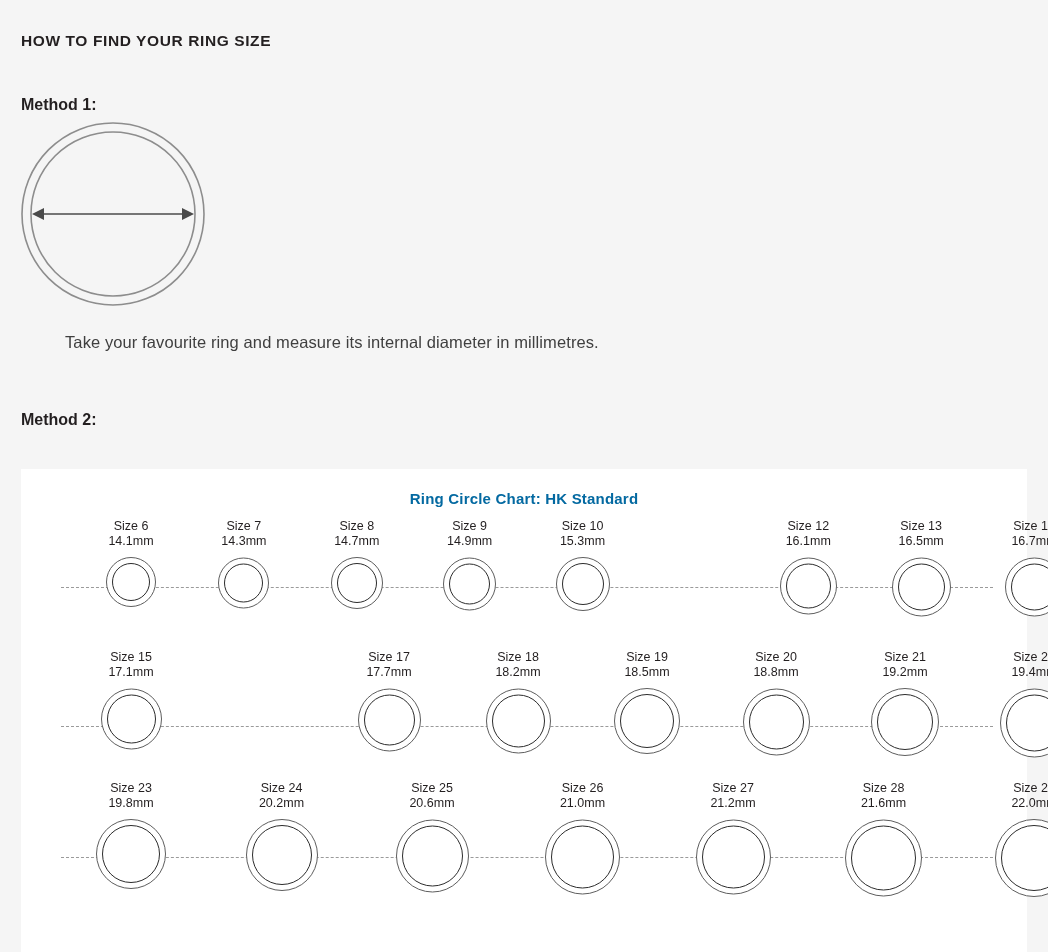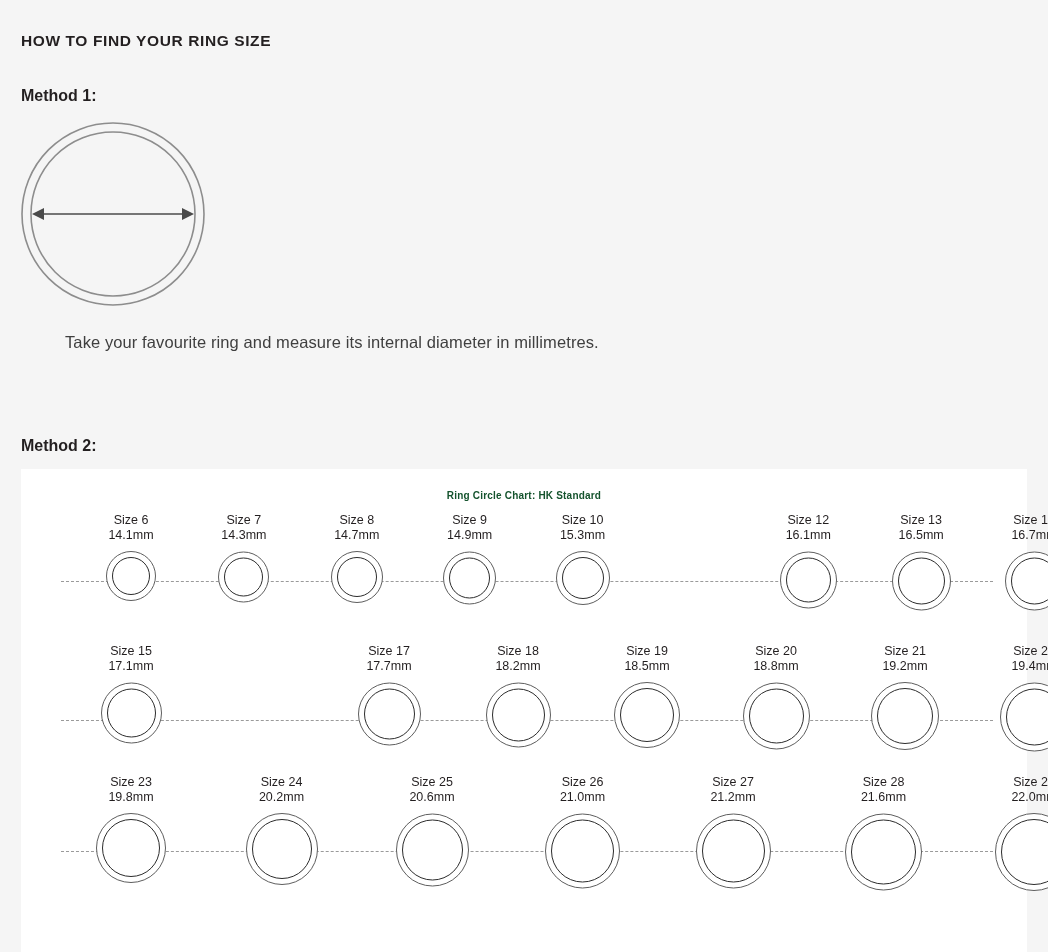--- a/index.html
+++ b/index.html
@@ -26,21 +26,21 @@
     left: 21px;
     top: 32px;
     font-size: 15.5px;
     font-weight: bold;
     letter-spacing: 0.6px;
     color: #231f20;
   }
   .method1-label {
     position: absolute;
     left: 21px;
-    top: 87px;
+    top: 96px;
     font-size: 16px;
     font-weight: bold;
     color: #231f20;
   }
   .ring-diagram {
     position: absolute;
     left: 18px;
     top: 118px;
     width: 195px;
     height: 192px;
@@ -50,39 +50,39 @@
     left: 21px;
     top: 333px;
     font-size: 16.5px;
     color: #3f3f3f;
     letter-spacing: 0.1px;
     margin-left: 44px;
   }
   .method2-label {
     position: absolute;
     left: 21px;
-    top: 437px;
+    top: 411px;
     font-size: 16px;
     font-weight: bold;
     color: #231f20;
   }
   .chart-panel {
     position: absolute;
     left: 21px;
     top: 469px;
     width: 1006px;
     height: 483px;
     background: #ffffff;
     box-sizing: border-box;
   }
   .chart-title {
     text-align: center;
-    font-size: 10px;
+    font-size: 15px;
     font-weight: bold;
-    color: #14532d;
+    color: #0369a1;
     padding-top: 21px;
     letter-spacing: 0.2px;
   }
   .rows {
     position: relative;
     margin-top: 12px;
   }
   .ring-row {
     position: relative;
     height: 131px;

